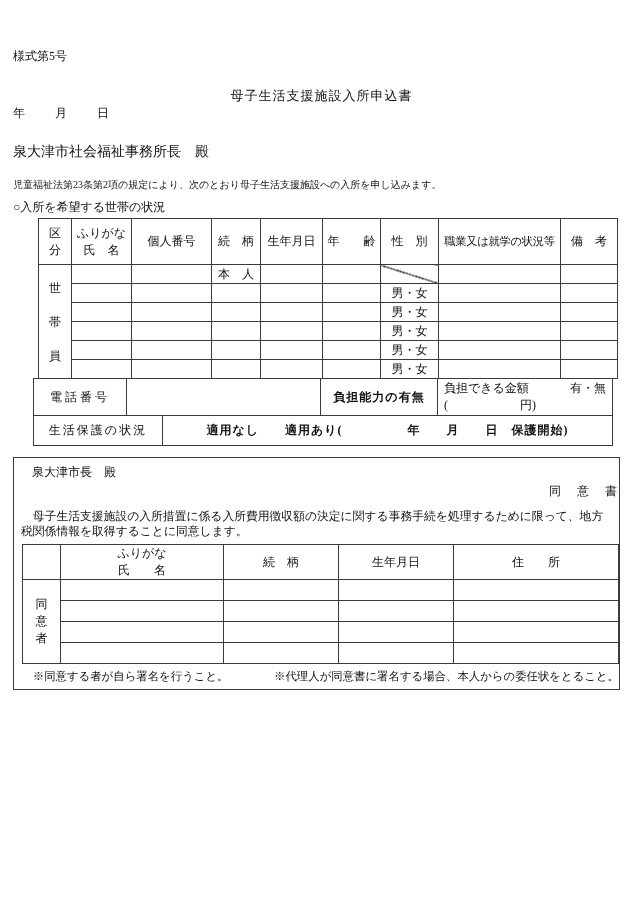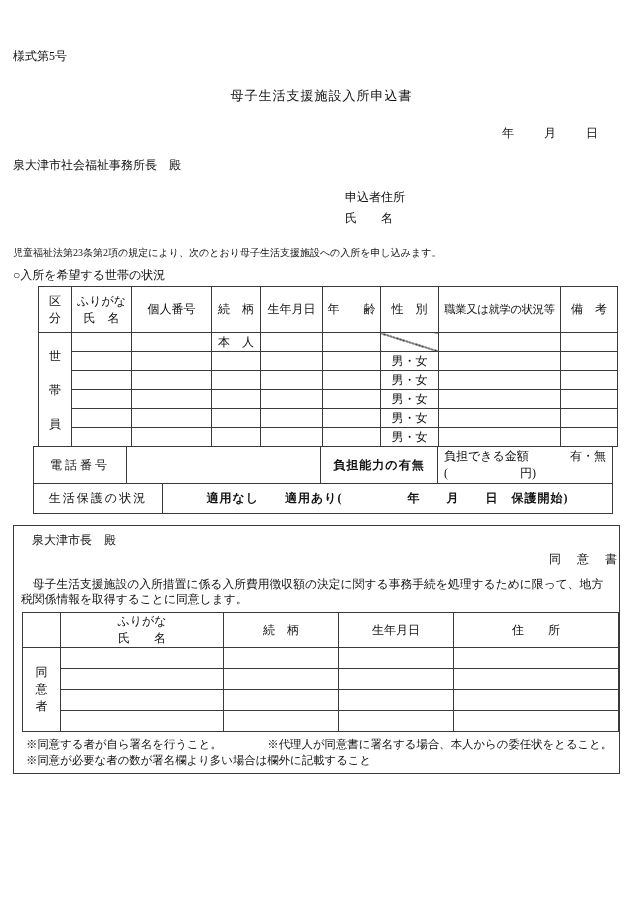--- a/index.html
+++ b/index.html
@@ -6,22 +6,22 @@
   html,body { background:#fff; }
   body {
     width:630px; height:903px;
     font-family:"Liberation Serif","DejaVu Serif",serif;
     font-size:12px; color:#111; position:relative; overflow:hidden;
   }
   .page { padding:48px 0 0 13px; }
 
   .form-number { font-size:12px; }
   .doc-title { text-align:center; margin-top:22px; font-size:13px; letter-spacing:1px; }
-  .date-line { text-align:right; padding-right:30px; margin-top:20px; letter-spacing:2px; }
-  .addressee { margin-top:15px; font-size:12px; }
+  .date-line { padding-right:30px; letter-spacing:2px; }
+  .addressee { margin-top:21px; font-size:14px; }
   .applicant-block { margin-left:332px; margin-top:13px; line-height:21px; }
   .intro { margin-top:17px; font-size:10px; }
 
   table { border-collapse:collapse; table-layout:fixed; }
   td { border:1px solid #3a3a3a; vertical-align:middle; padding:0 2px; overflow:hidden; }
 
   .t1 { width:579px; margin-left:25px; margin-top:3px; }
   .t1 .lbl { text-align:center; font-size:11.5px; letter-spacing:0.5px; }
   .t1 .val-left { text-align:left; padding-left:8px; }
   .t1 .val-center { text-align:center; letter-spacing:1px; }
@@ -50,36 +50,32 @@
   .consent-box {
     width:607px; margin-left:0; margin-top:11px;
     border:1px solid #3a3a3a; padding:6px 0 5px 0;
   }
   .consent-addressee { margin-left:18px; }
   .consent-title { text-align:right; margin-top:2px; letter-spacing:2px; }
   .consent-body { margin:9px 7px 5px 7px; text-indent:1em; font-size:11.8px; line-height:15px; }
   .t3 { width:596px; margin-left:8px; margin-top:2px; }
   .t3 td { text-align:center; }
   .t3 .vlabel { line-height:17px; }
-  .consent-notes { margin:4px 0 0 12px; font-size:11.4px; line-height:16px; }
+  .consent-notes { margin:4px 0 0 12px; font-size:11.4px; line-height:16px;text-align:right; }
 </style>
 </head>
 <body>
 
 <div class="page">
 
   <div class="form-number">様式第5号</div>
   <div class="doc-title">母子生活支援施設入所申込書</div>
   <div class="date-line">年　　月　　日</div>
   <div class="addressee">泉大津市社会福祉事務所長　殿</div>
 
-  <div class="applicant-block">
-    <div>申込者住所</div>
-    <div>氏　　名</div>
-  </div>
 
   <div class="intro">児童福祉法第23条第2項の規定により、次のとおり母子生活支援施設への入所を申し込みます。</div>
 
 
   <div class="section-heading">○入所を希望する世帯の状況</div>
 
   <table class="t2">
     <colgroup>
       <col style="width:33px">
         <col style="width:60px">
@@ -254,17 +250,16 @@
         <td></td>
         <td></td>
         <td></td>
         <td></td>
       </tr>
     </tbody>
       </table>
 
     <div class="consent-notes">
       <div>※同意する者が自ら署名を行うこと。　　　　※代理人が同意書に署名する場合、本人からの委任状をとること。</div>
-      <div>※同意が必要な者の数が署名欄より多い場合は欄外に記載すること</div>
     </div>
   </div>
 
 </div>
 
 </body></html>

